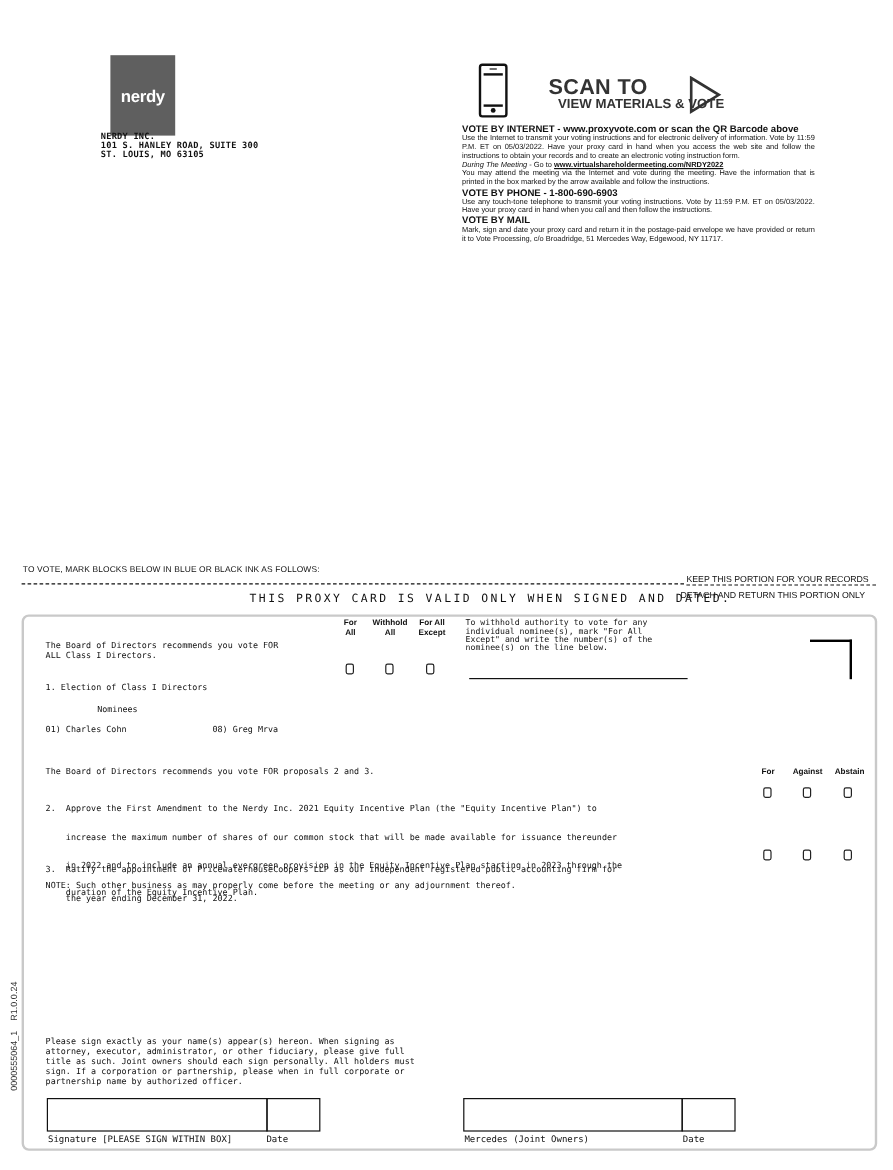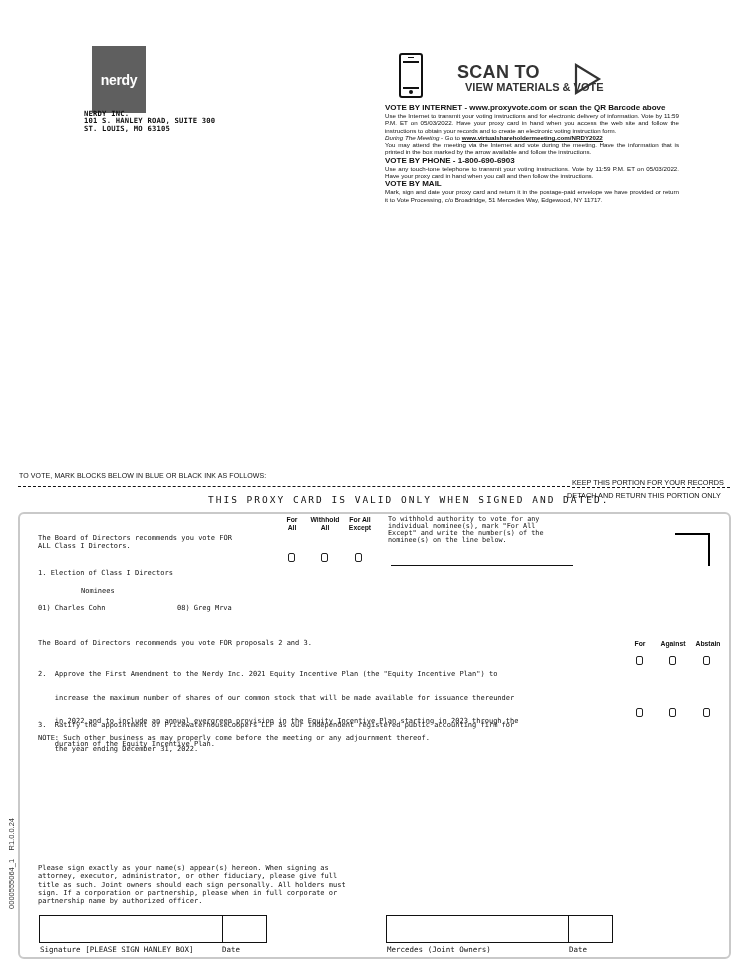--- a/index.html
+++ b/index.html
@@ -148,21 +148,21 @@
 <div class="abs mono" style="left:38px;top:864px;font-size:7px;line-height:8.3px;">
   <div>Please sign exactly as your name(s) appear(s) hereon. When signing as</div>
   <div>attorney, executor, administrator, or other fiduciary, please give full</div>
   <div>title as such. Joint owners should each sign personally. All holders must</div>
   <div>sign. If a corporation or partnership, please when in full corporate or</div>
   <div>partnership name by authorized officer.</div>
 </div>
 
 <div class="abs sig" style="left:39px;top:915px;width:184px;"></div>
 <div class="abs sig" style="left:222px;top:915px;width:45px;"></div>
-<div class="abs siglbl mono" style="left:40px;top:945px;">Signature [PLEASE SIGN HANLEY BOX]</div>
+<div class="abs siglbl mono" style="left:40px;top:945px;">Signature [PLEASE SIGN WITHIN BOX]</div>
 <div class="abs siglbl mono" style="left:222px;top:945px;">Date</div>
 
 <div class="abs sig" style="left:386px;top:915px;width:183px;"></div>
 <div class="abs sig" style="left:568px;top:915px;width:45px;"></div>
 <div class="abs siglbl mono" style="left:387px;top:945px;">Mercedes (Joint Owners)</div>
 <div class="abs siglbl mono" style="left:569px;top:945px;">Date</div>
 
 <div class="abs side" style="white-space:pre;">0000555064_1    R1.0.0.24</div>
 
 </body></html>

